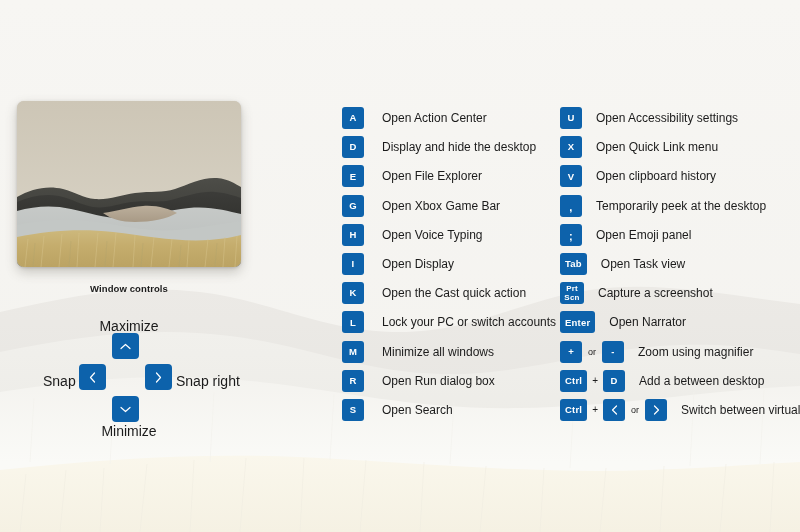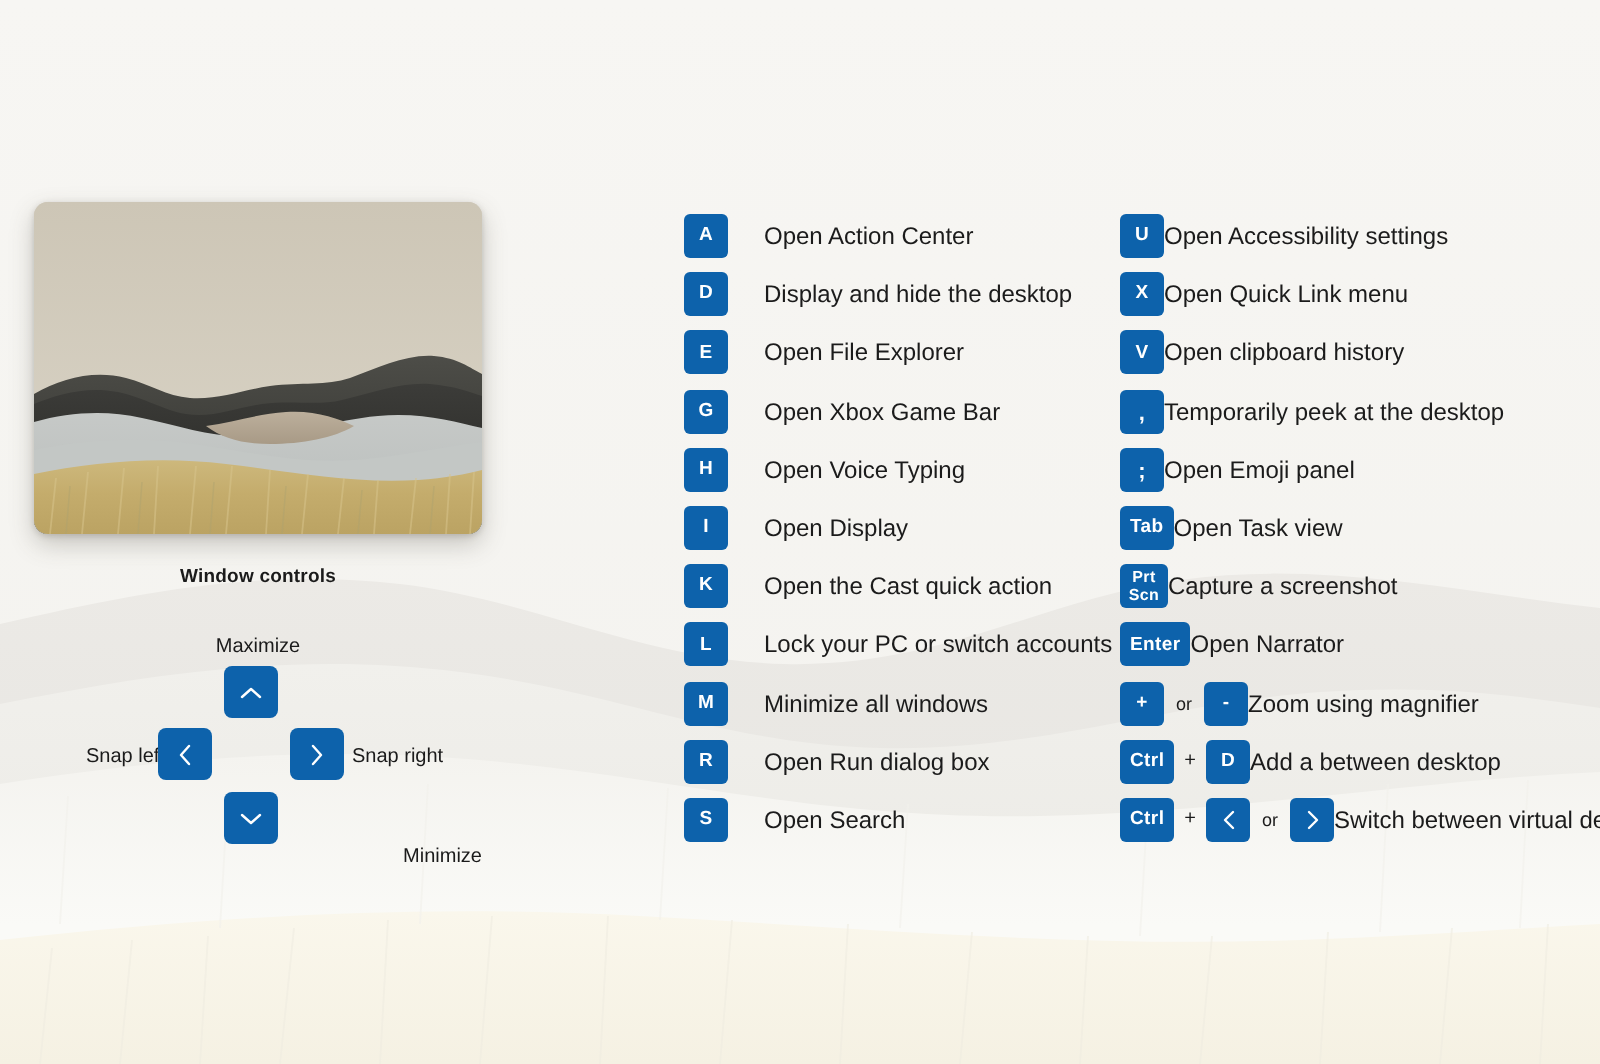--- a/index.html
+++ b/index.html
@@ -24,23 +24,23 @@
     background:#cfc9bb;position:relative;
   }
   .thumb svg{display:block;width:224px;height:166px;}
 
   
   .wc{position:absolute;left:17px;top:283px;width:224px;height:155px;}
   .wc-title{
     position:absolute;left:0;top:0;width:224px;text-align:center;
     font-size:9.5px;font-weight:700;letter-spacing:.1px;color:#1b1b1b;
   }
-  .wc-lbl{position:absolute;font-size:10px;color:#1b1b1b;white-space:nowrap;}
+  .wc-lbl{position:absolute;font-size:14px;color:#1b1b1b;white-space:nowrap;}
   .wc-lbl.max{left:0;top:35px;width:224px;text-align:center;}
-  .wc-lbl.min{left:0;top:140px;width:224px;text-align:right;}
+  .wc-lbl.min{left:0;top:140px;width:224px;text-align:center;}
   .wc-lbl.left{left:26px;top:90px;}
   .wc-lbl.right{left:159px;top:90px;}
   .wc-btn{
     position:absolute;width:27px;height:26px;border-radius:4px;background:#0d62ab;
     display:flex;align-items:center;justify-content:center;
   }
   .wc-btn.up{left:95px;top:50px;}
   .wc-btn.down{left:95px;top:113px;}
   .wc-btn.lft{left:62px;top:81px;}
   .wc-btn.rgt{left:128px;top:81px;}
@@ -65,21 +65,21 @@
   .key.wide{padding:0 5px;}
   .key.glyph{font-size:11px;font-weight:400;}
   .key.punct{font-size:11px;font-weight:700;align-items:flex-end;padding-bottom:4px;}
   .sep{
     font-size:9px;color:#1b1b1b;padding:0 6px;white-space:nowrap;
     display:flex;align-items:center;height:22px;
   }
   .sep.plus{font-size:10px;padding:0 5px;}
   .desc{font-size:12px;color:#1b1b1b;white-space:nowrap;}
   #col-left .desc{margin-left:18px;}
-  #col-right .desc{margin-left:0;}
+  #col-right .desc{margin-left:14px;}
   .key svg{display:block;}
 </style>
 </head>
 <body>
 
 <div id="bg">
   <svg viewBox="0 0 800 532" preserveAspectRatio="none">
     <defs>
       <linearGradient id="skyG" x1="0" y1="0" x2="0" y2="1">
         <stop offset="0%" stop-color="#f7f6f3"></stop>

